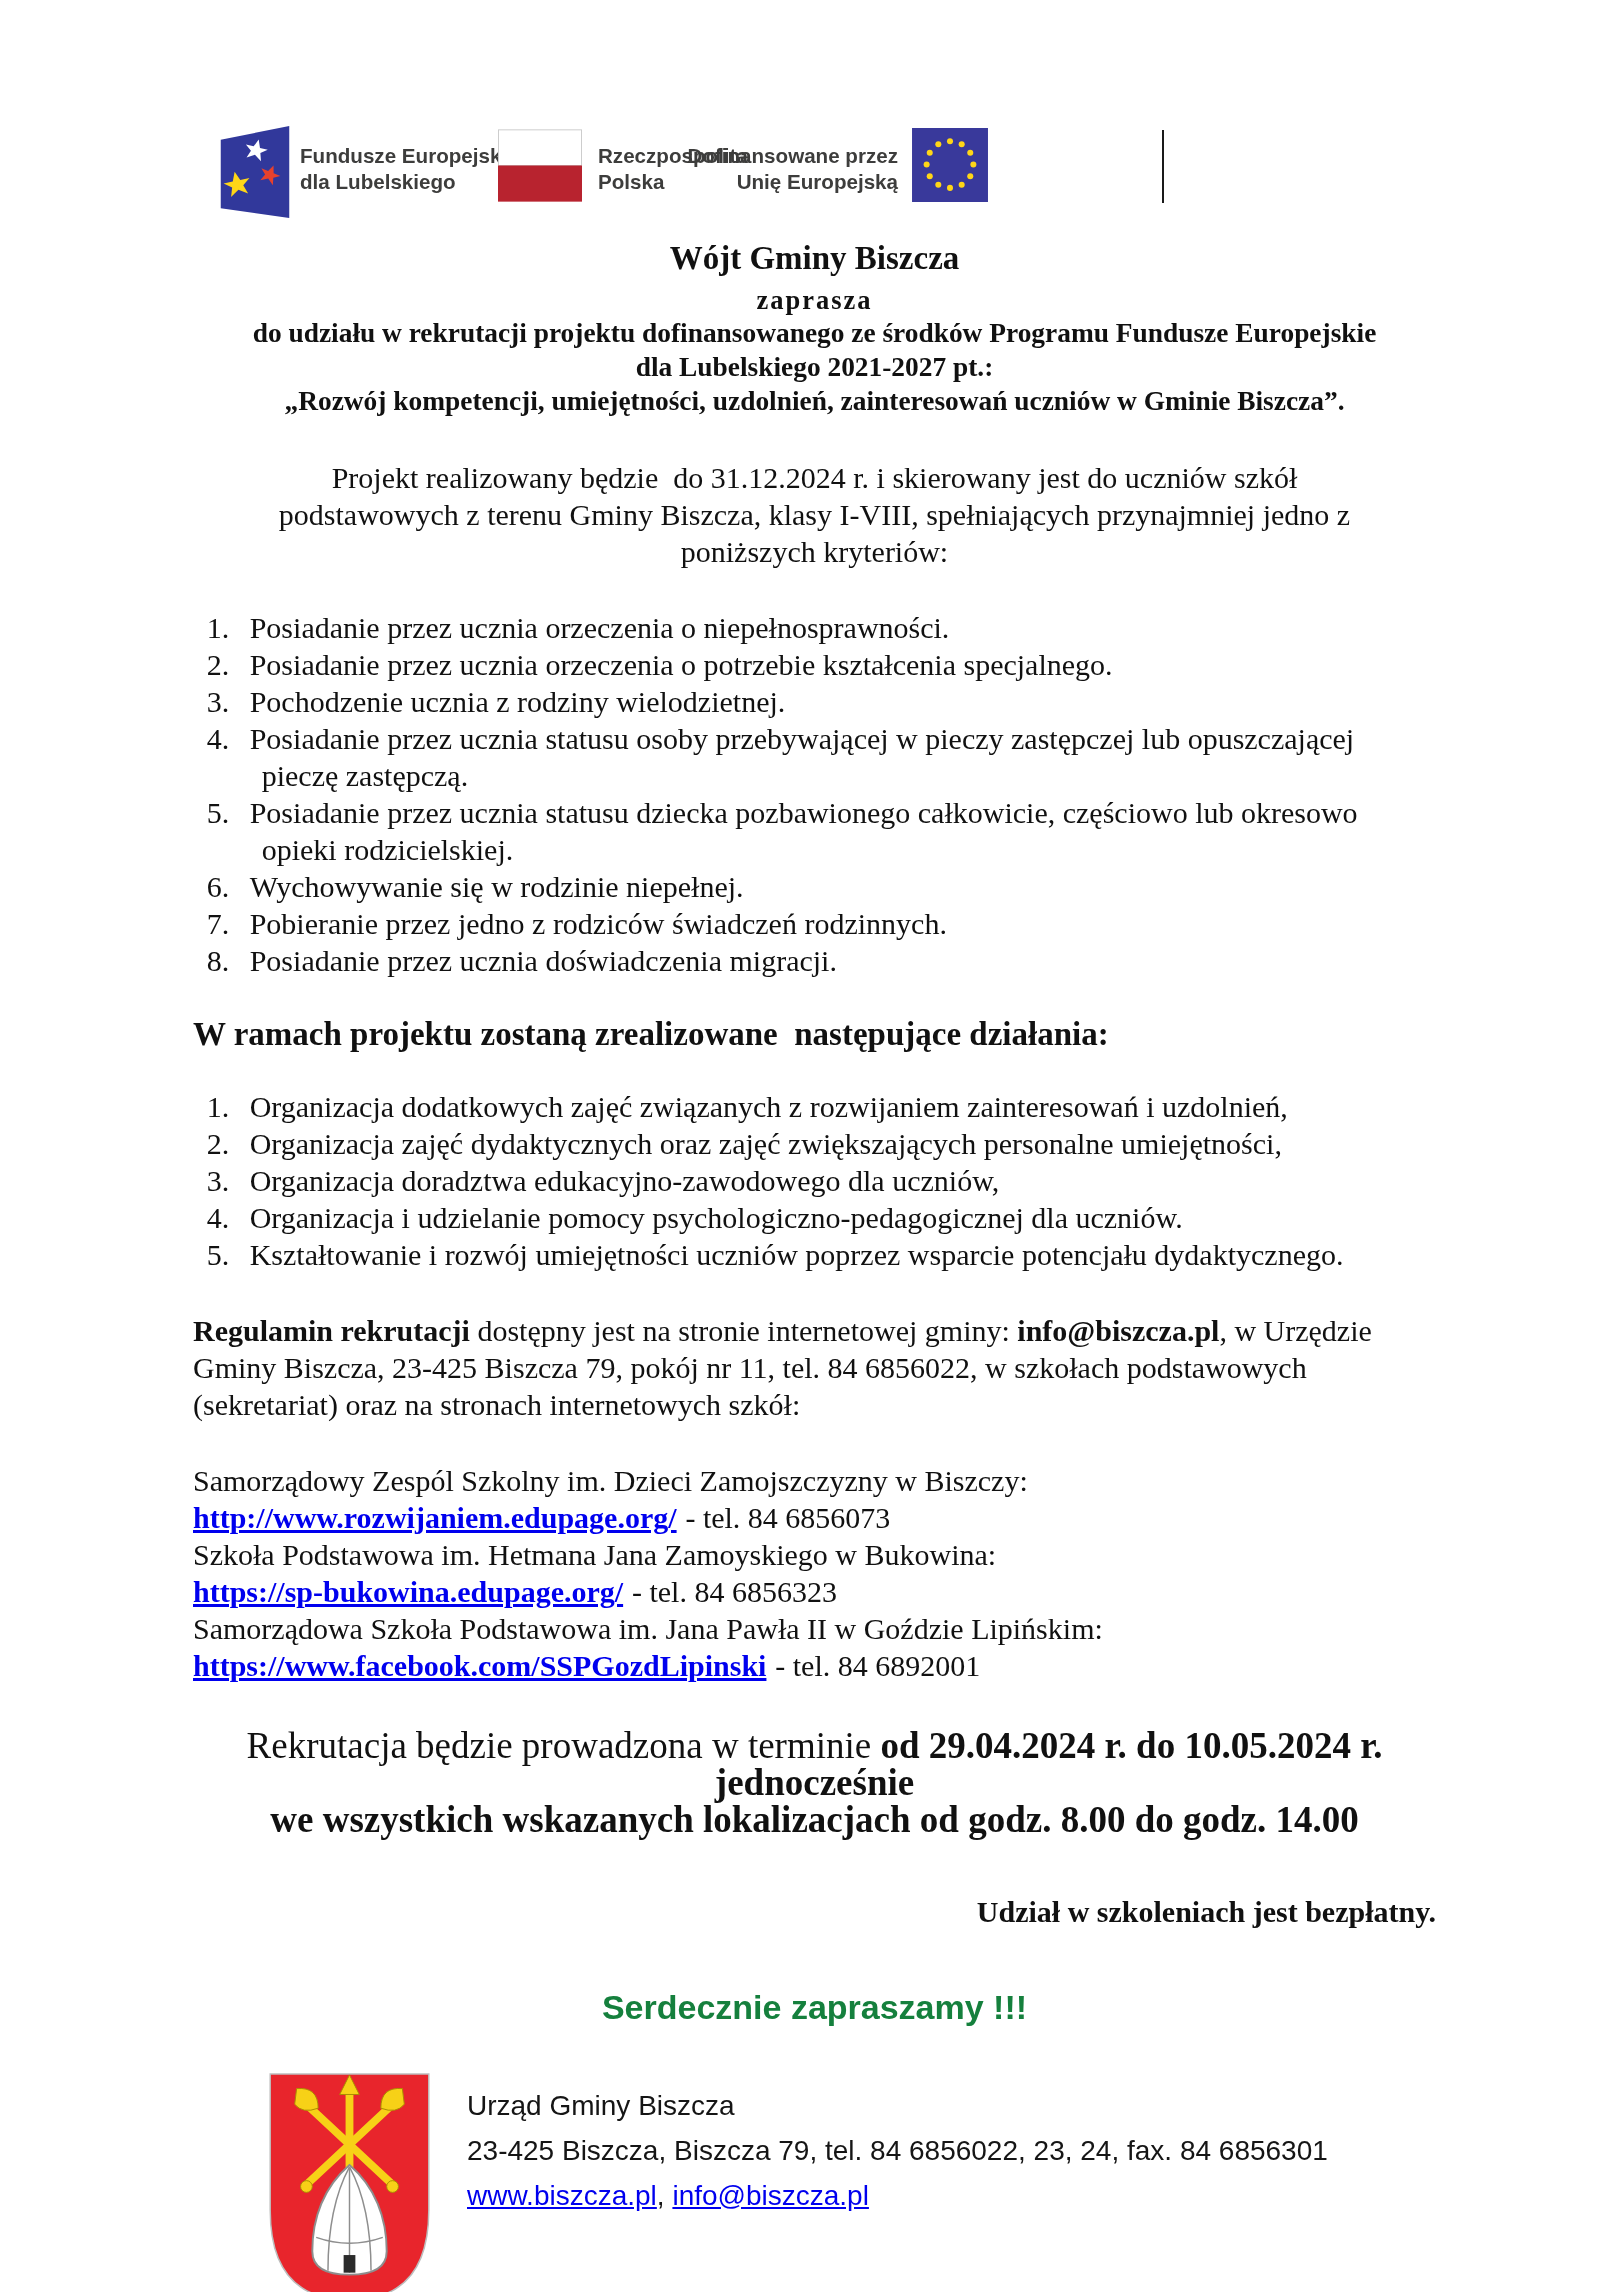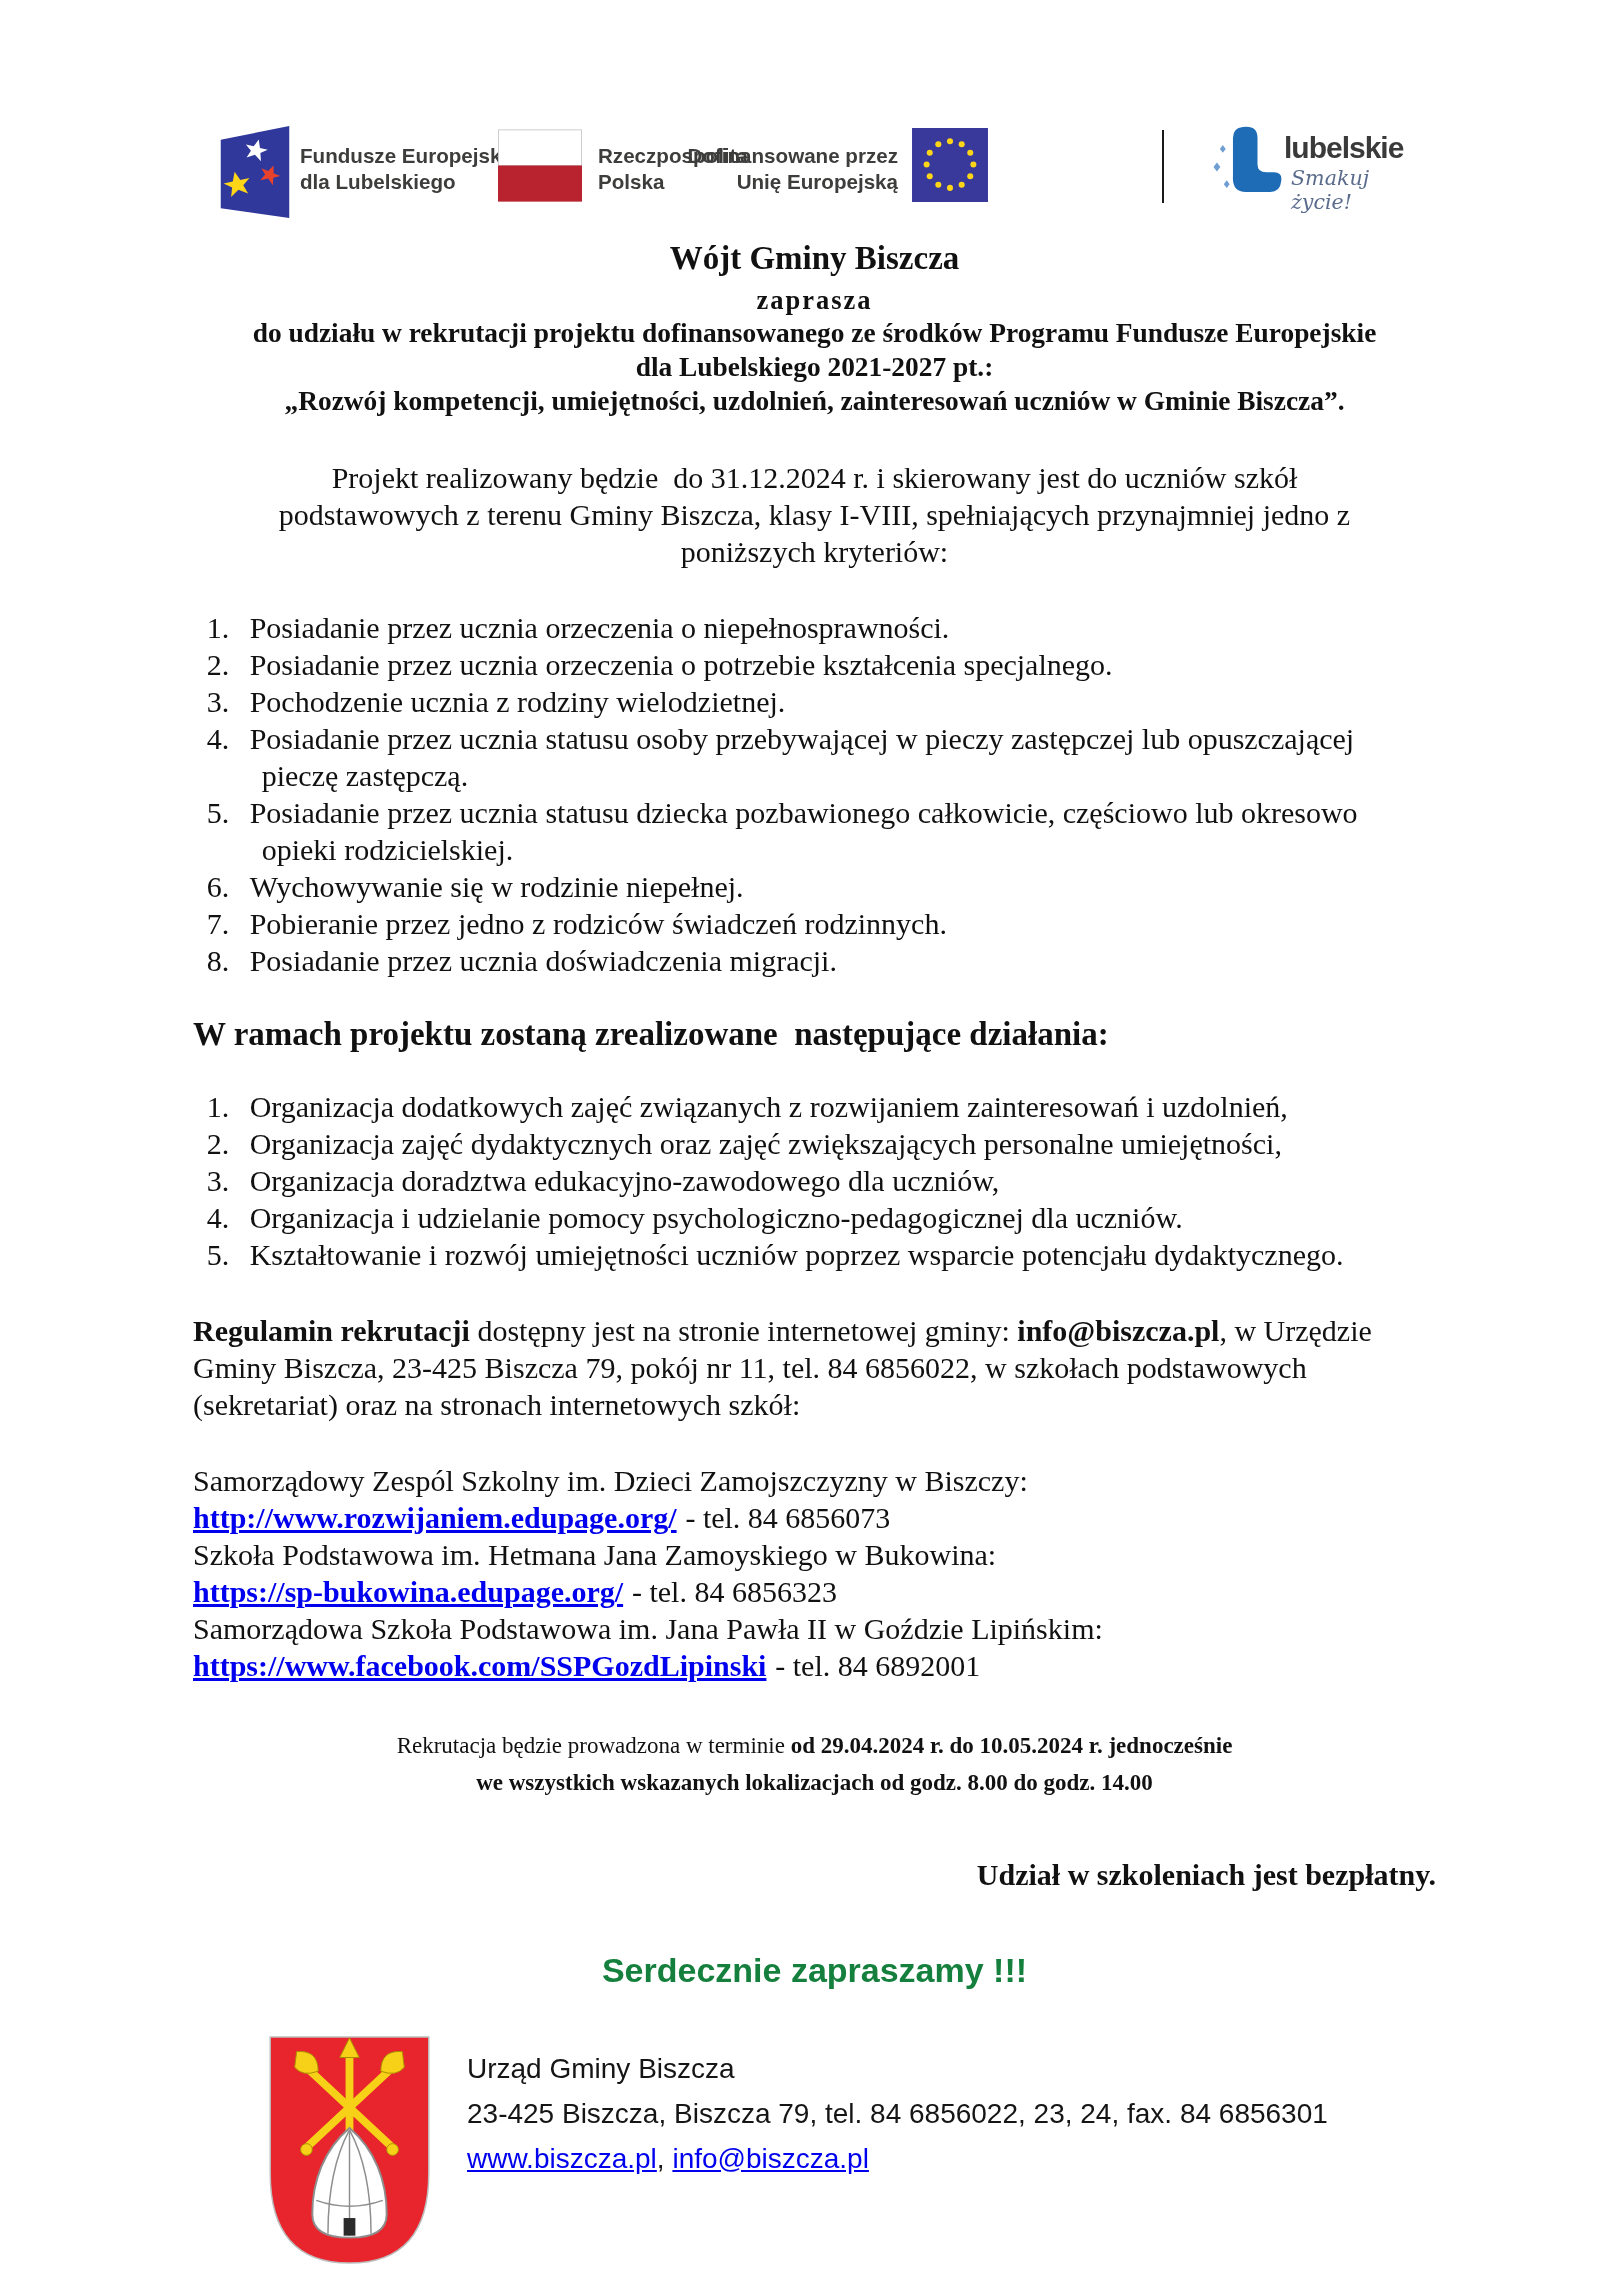--- a/index.html
+++ b/index.html
@@ -61,21 +61,21 @@
     font-weight:bold;font-size:33px;line-height:37px;margin-top:37px;white-space:pre-wrap;
   }
   .regulamin{font-size:30px;line-height:37px;margin-top:39px;}
   .regulamin b{font-weight:bold;}
   .schools{margin-top:39px;font-size:30px;line-height:37px;}
   .school-link-line a{
     color:#0000ee;font-weight:bold;text-decoration:underline;
   }
   .school-link-line .tel{margin-left:8.8px;}
   .recruit{
-    text-align:center;font-size:23px;line-height:37px;margin-top:43px;white-space:pre-wrap;
+    text-align:center;font-size:37px;line-height:37px;margin-top:43px;white-space:pre-wrap;
   }
   .recruit b{font-weight:bold;}
   .free-note{
     text-align:right;font-weight:bold;font-size:30px;line-height:37px;margin-top:55px;
   }
   .closing{
     text-align:center;font-family:"Liberation Sans","DejaVu Sans",sans-serif;
     font-weight:bold;font-size:34px;line-height:41px;margin-top:57px;color:#15803d;
   }
   
@@ -125,34 +125,20 @@
           <circle cx="18.2" cy="25.5" r="3.1"></circle>
         <circle cx="27" cy="16.7" r="3.1"></circle>
           <circle cx="39" cy="13.5" r="3.1"></circle>
         <circle cx="51" cy="16.7" r="3.1"></circle>
           <circle cx="59.8" cy="25.5" r="3.1"></circle>
       </g>
     </svg>
 
     <div class="hdr-divider"></div>
 
-    <div class="lub">
-      <svg class="lub-sparks" width="23.5" height="49" viewBox="0 0 24 50">
-        <g fill="#6f9ed3">
-          <path d="M10 2 l3 4 -3 4 -3 -4 z"></path>
-          <path d="M4 20 l3.5 4.5 -3.5 4.5 -3.5 -4.5 z"></path>
-          <path d="M14 38 l3 4 -3 4 -3 -4 z"></path>
-        </g>
-      </svg>
-      <svg class="lub-l" width="53" height="69" viewBox="0 0 54 70">
-        <path d="M12 2 Q27 0 27 13 L27 40 Q27 48 36 48 L44 48 Q53 48 51 58 Q50 68 40 68 L15 68 Q1 68 2 52 L2 13 Q2 3 12 2 Z" fill="#1e6cb5"></path>
-      </svg>
-      <div class="lub-word">lubelskie</div>
-      <div class="lub-tag">Smakuj życie!</div>
-    </div>
   </div>
 
   <div class="content">
 
     <div class="doc-title">Wójt Gminy Biszcza</div>
     <div class="doc-sub">zaprasza</div>
     <div class="intro">do udziału w rekrutacji projektu dofinansowanego ze środków Programu Fundusze Europejskie
 dla Lubelskiego 2021-2027 pt.:
 „Rozwój kompetencji, umiejętności, uzdolnień, zainteresowań uczniów w Gminie Biszcza”.</div>
 

